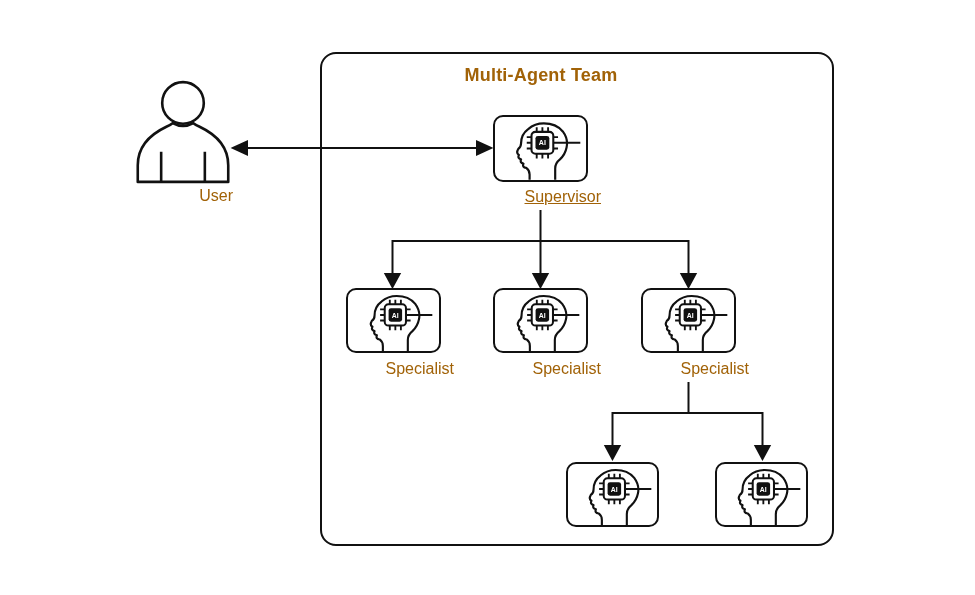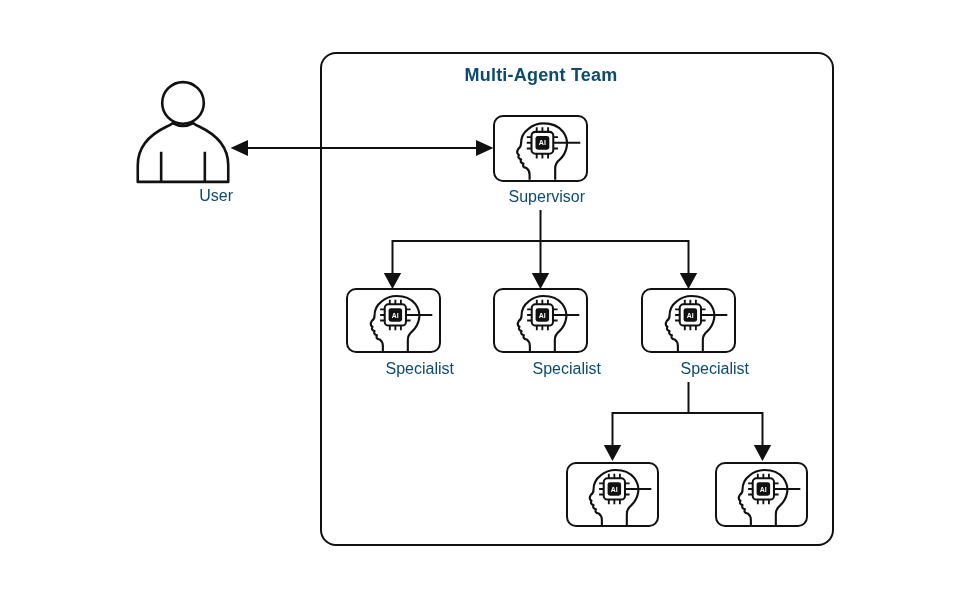--- a/index.html
+++ b/index.html
@@ -1,21 +1,21 @@
 <!DOCTYPE html>
 <html><head>
 <meta charset="utf-8">
 <style>
   html, body { margin: 0; padding: 0; background: #ffffff; }
   .canvas {
     position: relative;
     width: 975px; height: 595px;
     background: #ffffff;
     font-family: "Liberation Sans", sans-serif;
-    color: #0c4a6e;
+    color: #a16207;
     overflow: hidden;
   }
   .connectors {
     position: absolute; left: 0; top: 0;
     width: 975px; height: 595px;
     pointer-events: none;
   }
   .team-box {
     position: absolute;
     left: 320px; top: 52px;
@@ -116,21 +116,21 @@
       <line x1="66" y1="98" x2="66" y2="69"></line>
     </g>
   </svg>
   <div class="label" style="left:133px; top:187px; width:100px;">User</div>
 
   <div class="node" style="left:493px; top:115px; width:95px; height:67px;">
     <svg viewBox="0 0 96 66">
         <use href="#ai-head"></use>
       </svg>
   </div>
-  <div class="label" style="left:464px; top:188px; width:121px;">Supervisor</div>
+  <div class="label" style="left:480px; top:188px; width:121px;text-decoration:underline;">Supervisor</div>
 
   <div class="node" style="left:346px; top:288px; width:95px; height:65px;">
     <svg viewBox="0 0 96 66">
         <use href="#ai-head"></use>
       </svg>
   </div>
   <div class="label" style="left:333px; top:360px; width:121px;">Specialist</div>
 
   <div class="node" style="left:493px; top:288px; width:95px; height:65px;">
     <svg viewBox="0 0 96 66">

